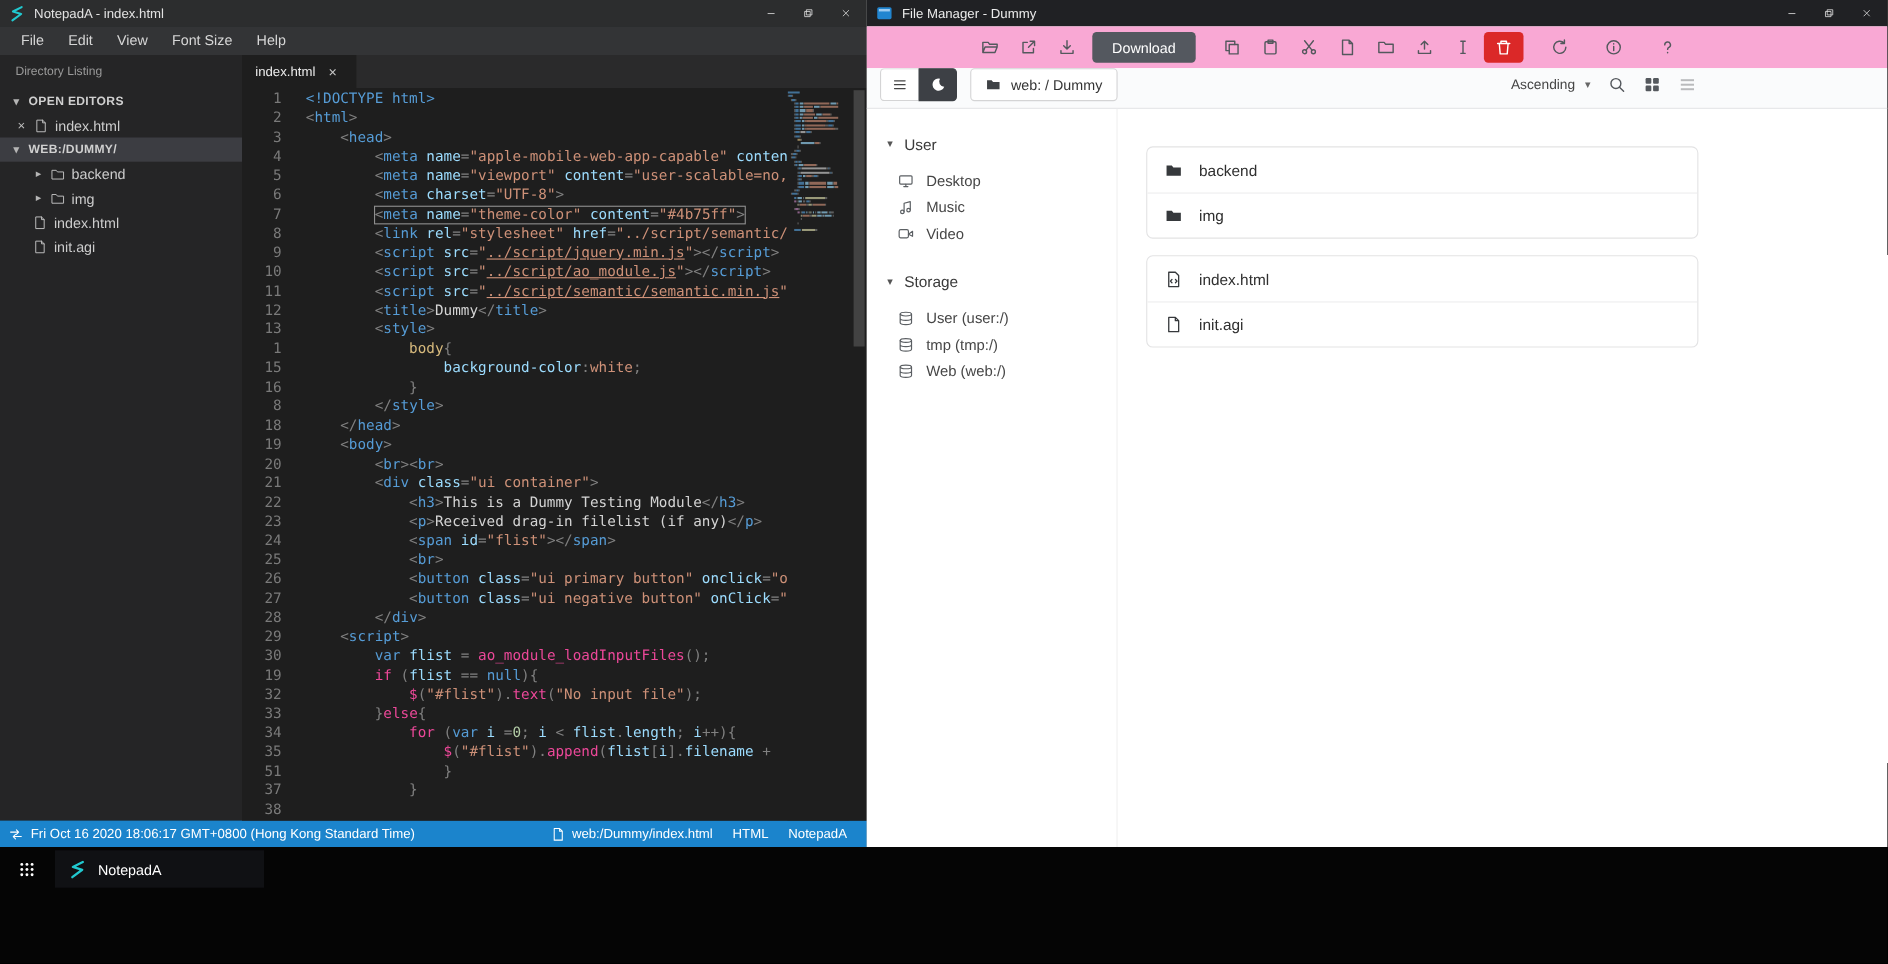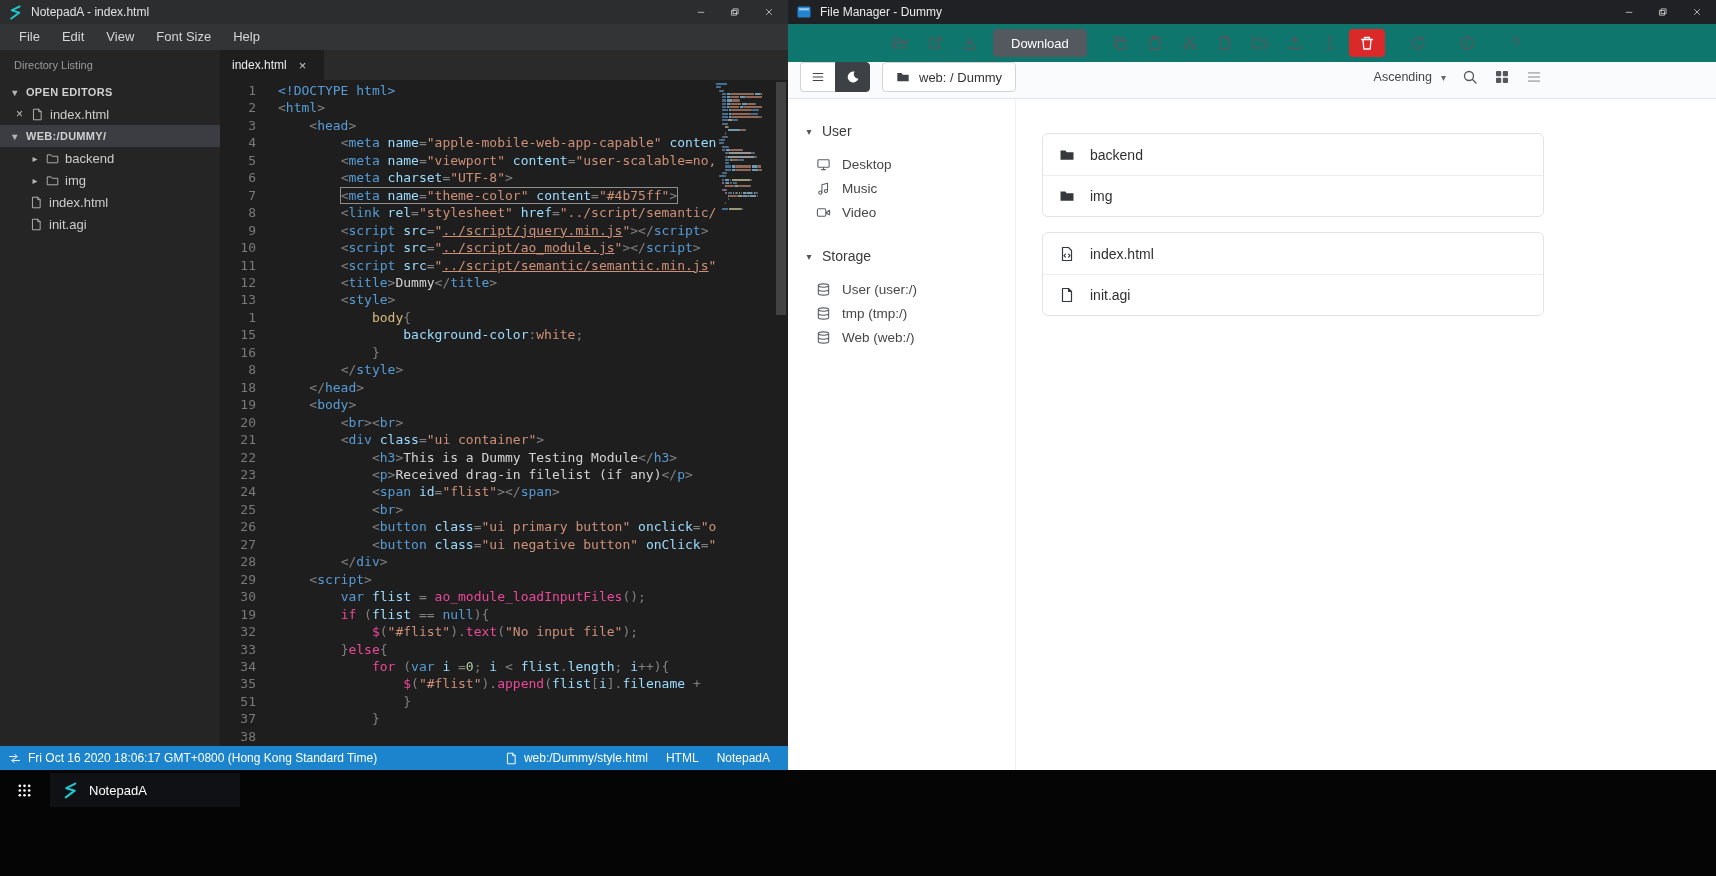--- a/index.html
+++ b/index.html
@@ -43,21 +43,21 @@
   .np-scrollbar{position:absolute;right:0;top:0;width:14px;height:100%}
   .np-thumb{position:absolute;top:2px;left:2px;width:10px;height:233px;background:rgba(125,125,125,.38)}
   .np-statusbar{height:24px;flex:none;background:#1b84cc;color:#fff;font-size:12px;display:flex;align-items:center;gap:7px;padding:0 18px 0 8px;white-space:nowrap}
   .sb-icon svg{width:13px;height:13px;stroke-width:1.2}
   .sb-right{margin-left:auto;display:flex;align-items:center;gap:18px}
   .sb-path{display:flex;align-items:center;gap:6px}
 
   
   .fm-window{position:absolute;left:788px;top:0;width:928px;height:770px;background:#fff;display:flex;flex-direction:column}
   .fm-titlebar{height:24px;flex:none;background:#202124;color:#ececec;display:flex;align-items:center;gap:8px;padding:0 2px 0 8px;font-size:12px}
-  .fm-toolbar1{height:38px;flex:none;background:#0f766e;display:flex;align-items:center;padding:0 12px}
+  .fm-toolbar1{height:38px;flex:none;background:#f9a8d4;display:flex;align-items:center;padding:0 12px}
   .tb-group{display:flex;align-items:center;gap:3px;margin-right:17px}
   .tb-btn{width:32px;height:30px;border:none;background:transparent;color:#54585d;display:flex;align-items:center;justify-content:center;border-radius:4px;cursor:default}
   .tb-btn.danger{background:#db2828;color:#fff;width:36px;height:28px}
   .tb-btn.muted{color:#b9babc}
   .tb-label-btn{height:28px;padding:0 18px;border:none;border-radius:4px;background:#54585f;color:#fff;font-size:13px;font-family:inherit;margin-left:4px}
   .fm-toolbar2{height:37px;flex:none;background:#fafbfc;border-bottom:1px solid #e3e4e6;display:flex;align-items:center;padding:0 166px 6px 12px}
   .mini-btn{width:35px;height:30px;border:1px solid #d4d4d5;background:#fff;color:#444;display:flex;align-items:center;justify-content:center}
   .mini-btn.first{border-radius:4px 0 0 4px;border-right:none}
   .mini-btn.moon{border-radius:0 4px 4px 0;background:#3d4045;border-color:#3d4045;color:#fff}
   .mini-btn svg{width:14px;height:14px}
@@ -285,21 +285,21 @@
           </svg>
         </span>
       <span>Fri Oct 16 2020 18:06:17 GMT+0800 (Hong Kong Standard Time)</span>
       <span class="sb-right">
         <span class="sb-path">
           <span class="icon sb-icon">
               <svg viewBox="0 0 16 16">
                 <path d="M3.5 1.5h6l3 3v10h-9zM9.5 1.5v3h3"></path>
               </svg>
             </span>
-          <span>web:/Dummy/style.html</span>
+          <span>web:/Dummy/index.html</span>
         </span>
         <span>HTML</span>
         <span>NotepadA</span>
       </span>
     </footer>
   </section>
 
   <section class="fm-window">
     <header class="fm-titlebar">
       <span class="icon">

